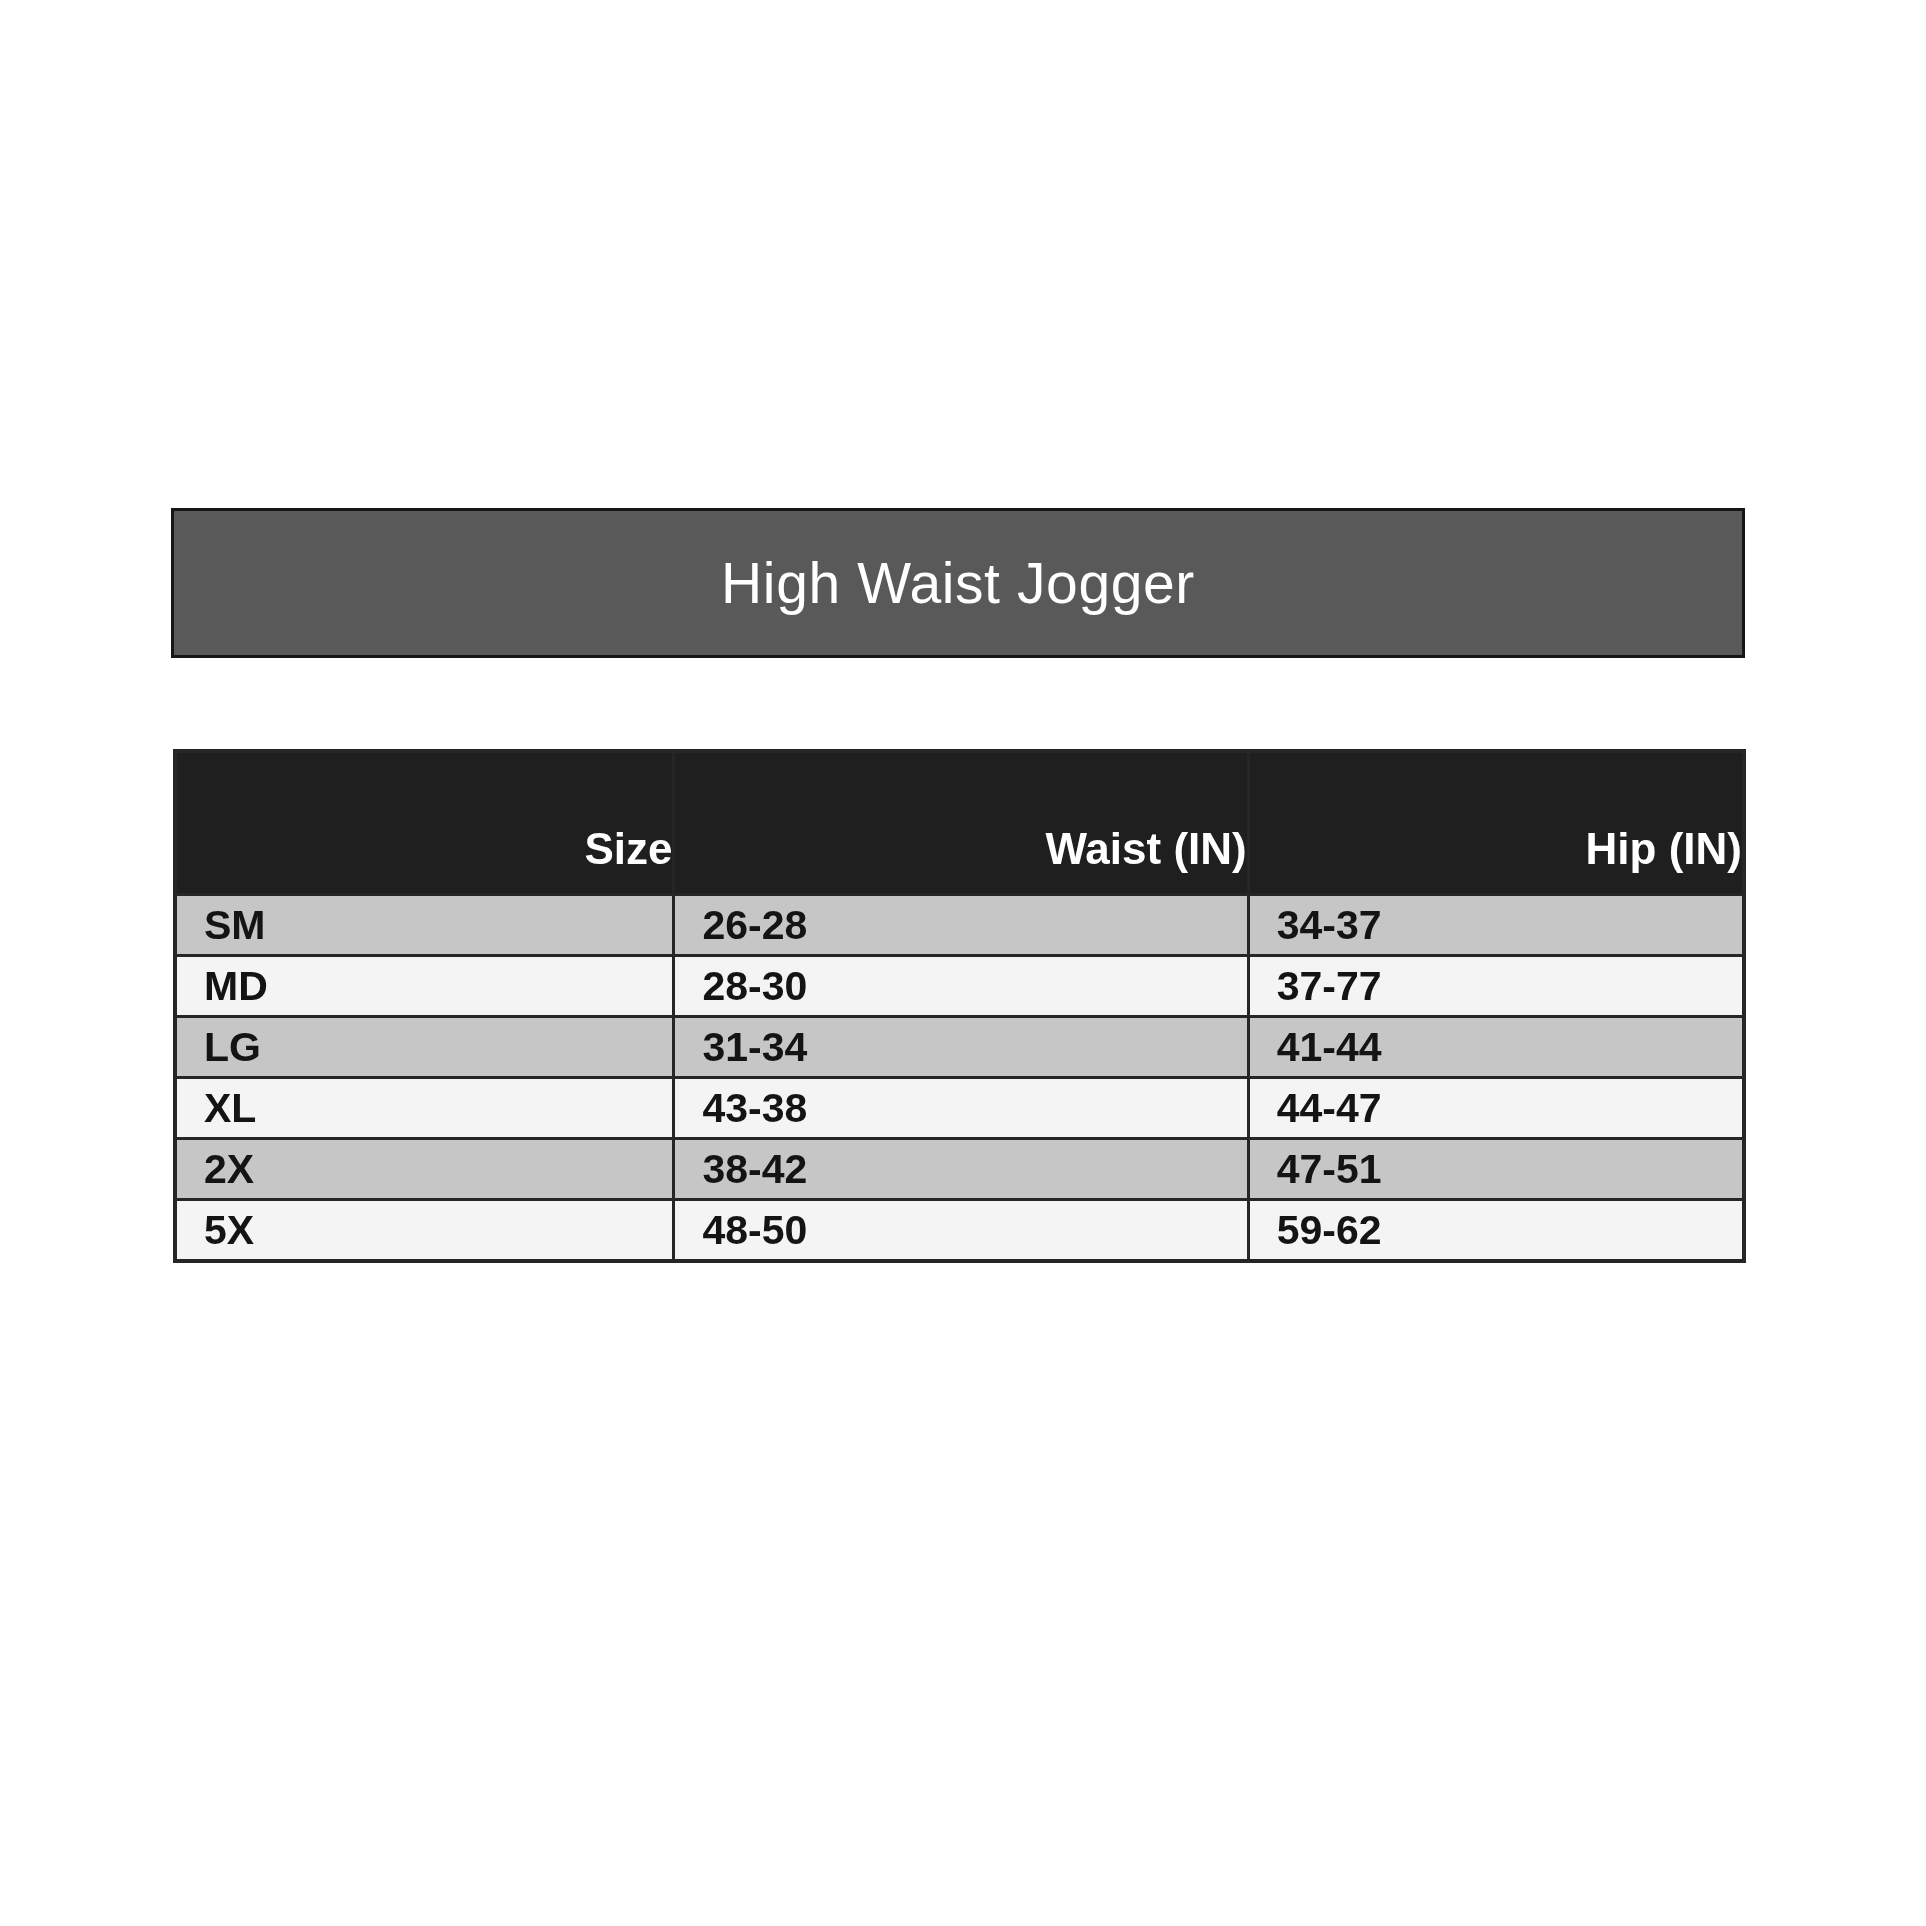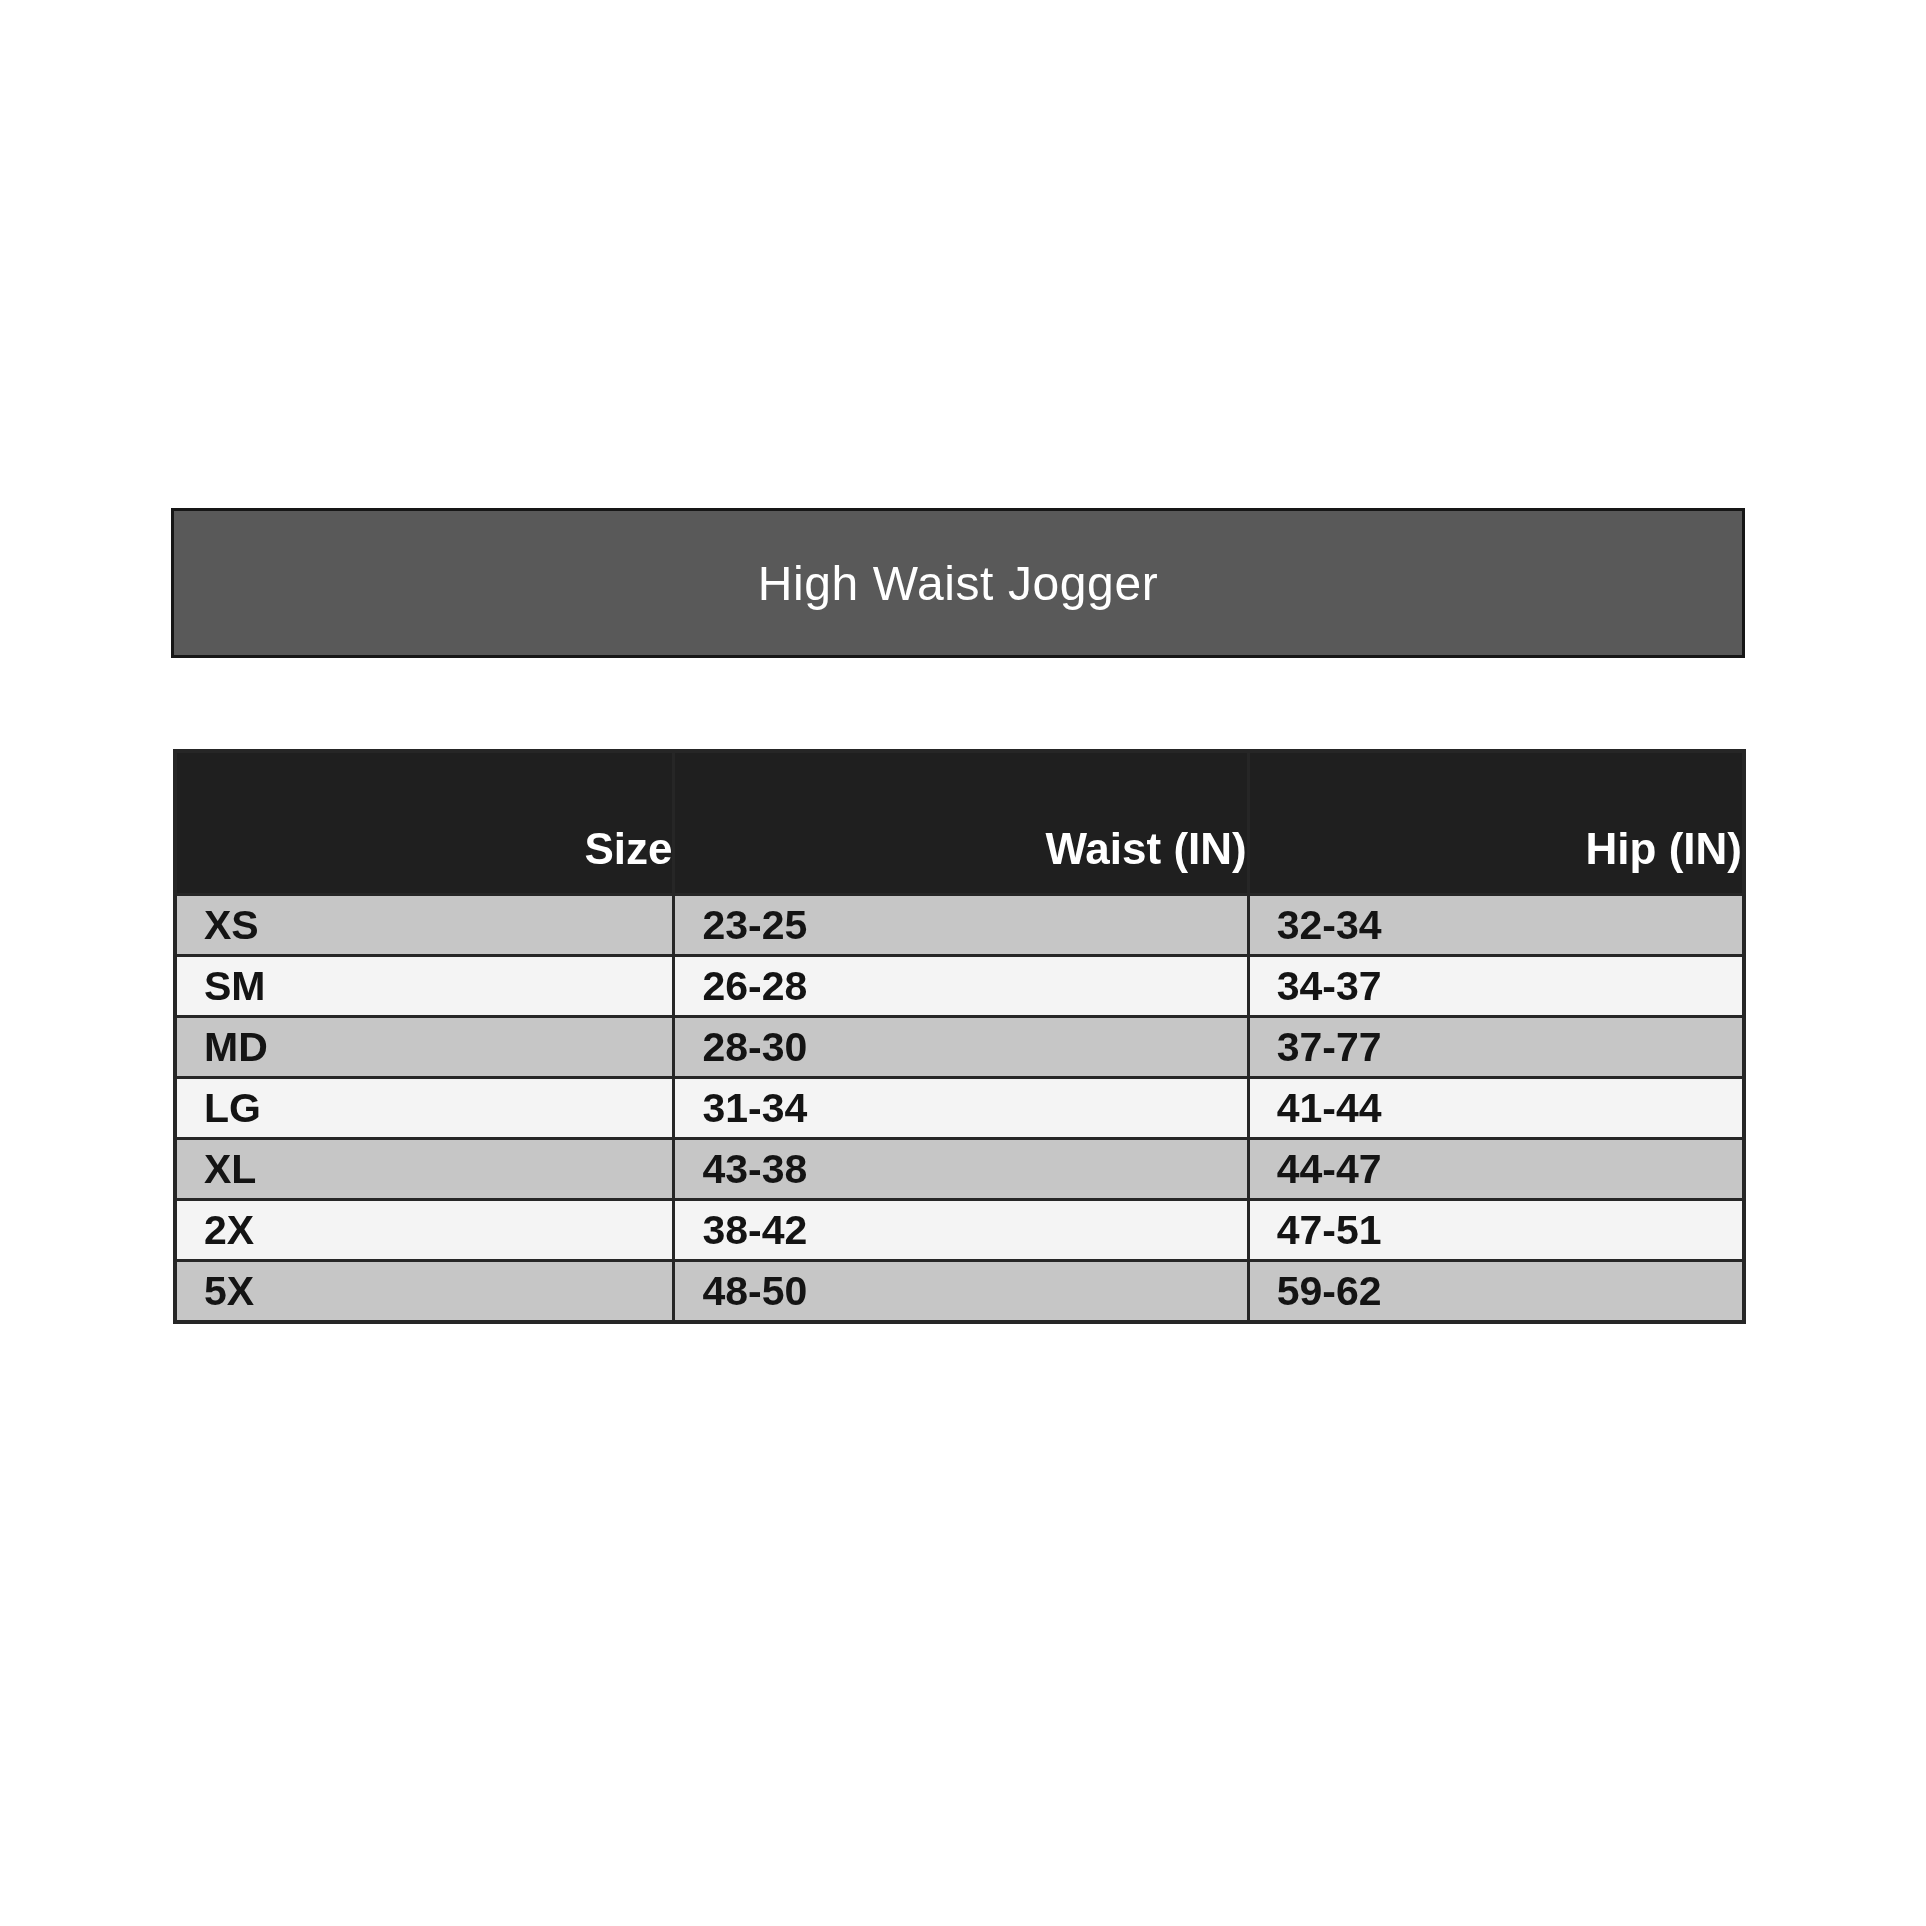--- a/index.html
+++ b/index.html
@@ -23,21 +23,21 @@
     height: 150px;
     box-sizing: border-box;
     background: var(--banner_bg, #595959);
     border: 3.2px solid var(--banner_border, #161616);
     display: flex;
     align-items: center;
     justify-content: center;
   }
   .title-banner .title-text {
     color: var(--banner_text, #ffffff);
-    font-size: 48px;
+    font-size: 57px;
     font-weight: 400;
     letter-spacing: 0.6px;
     white-space: nowrap;
   }
   .table-wrap {
     position: absolute;
     left: 173px;
     top: 749px;
     width: 1573px;
   }
@@ -92,25 +92,20 @@
         <col class="c-hip">
       </colgroup>
       <thead>
         <tr>
           <th>Size</th>
           <th>Waist (IN)</th>
           <th>Hip (IN)</th>
         </tr>
       </thead>
       <tbody id="size-rows">
-  <tr>
-    <td>XS</td>
-    <td>23-25</td>
-    <td>32-34</td>
-  </tr>
 
   <tr>
     <td>SM</td>
     <td>26-28</td>
     <td>34-37</td>
   </tr>
 
   <tr>
     <td>MD</td>
     <td>28-30</td>

